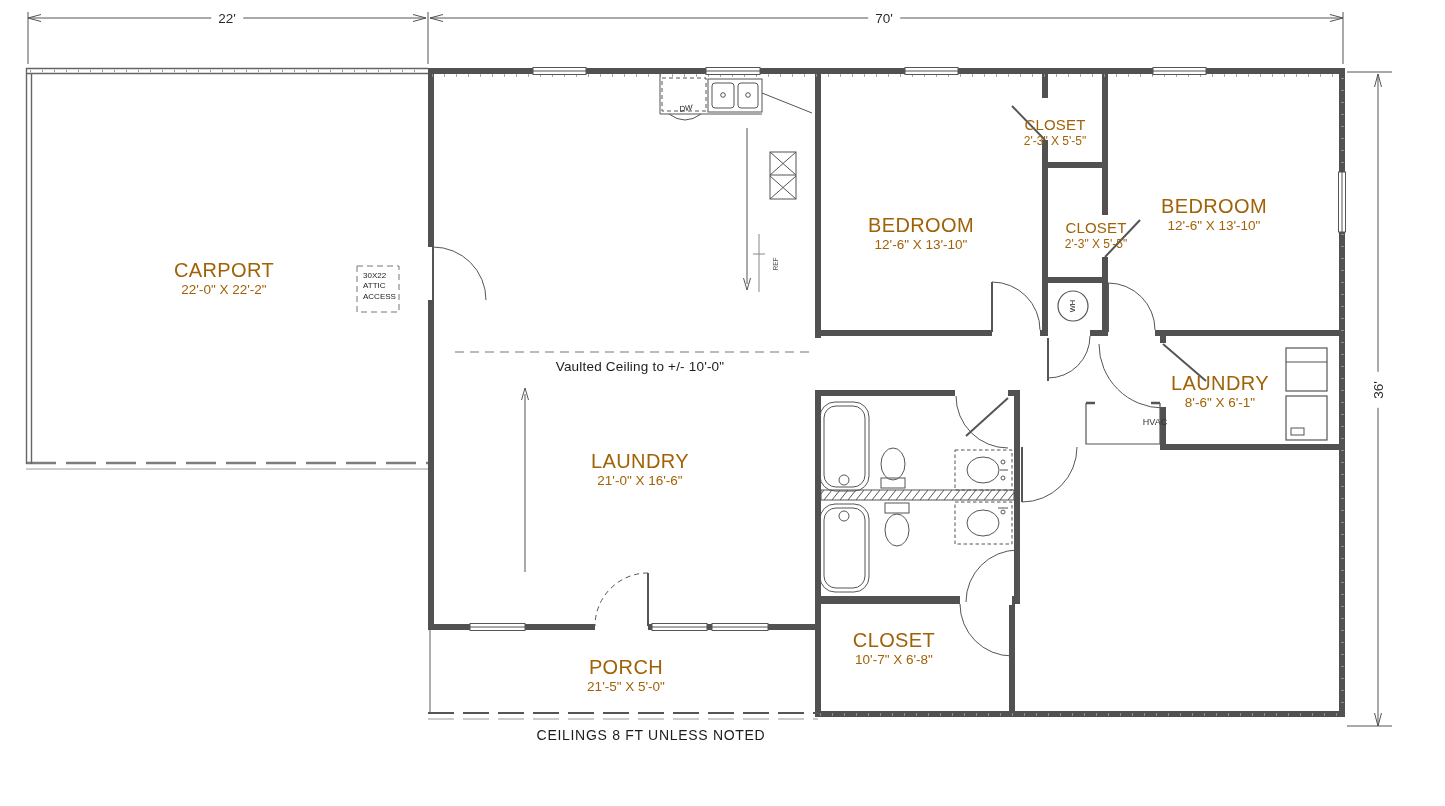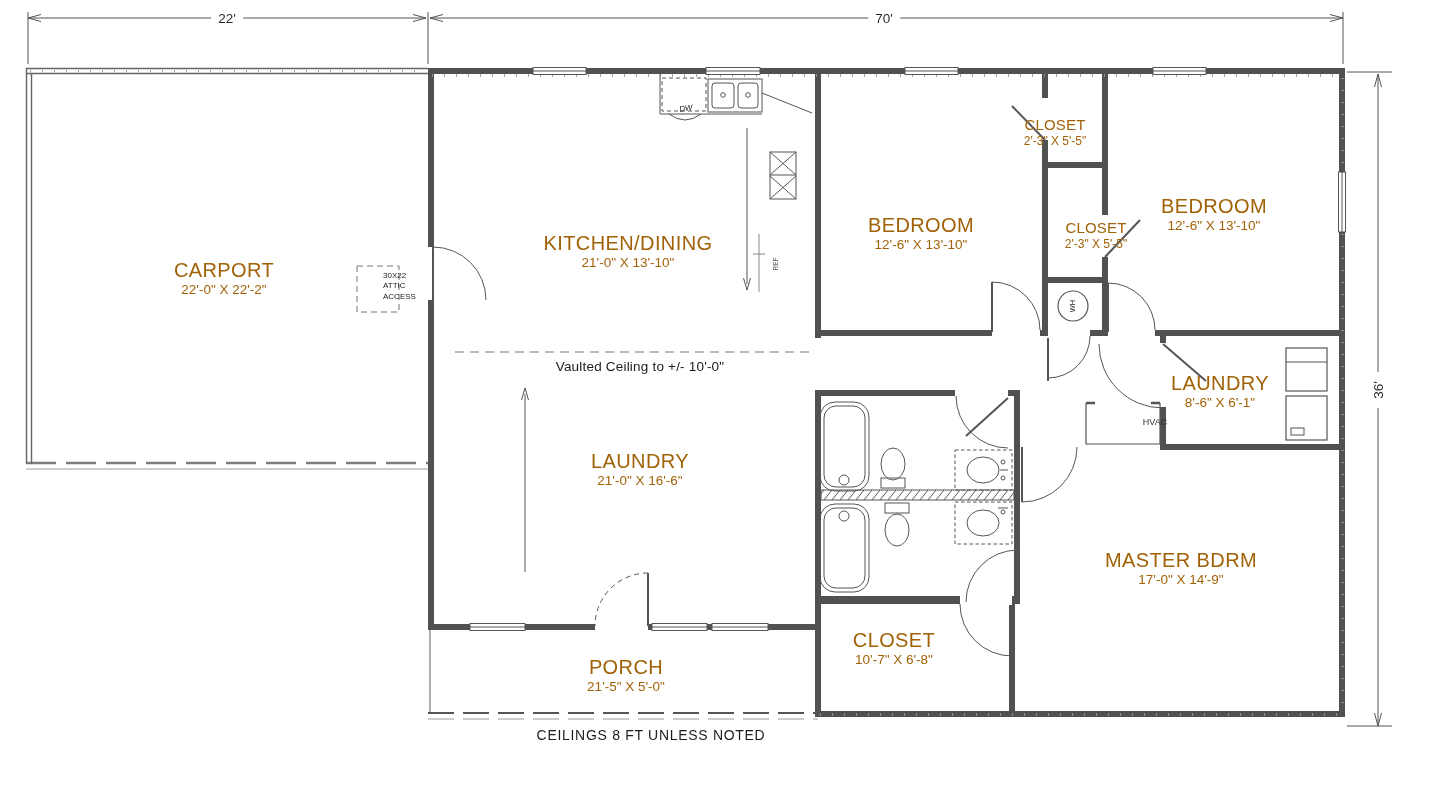--- a/index.html
+++ b/index.html
@@ -12,21 +12,21 @@
   .room-label .rsize{font-size:13.5px;}
   .room-label.small .rname{font-size:15px;letter-spacing:.2px;}
   .room-label.small .rsize{font-size:12px;}
   .dim{position:absolute;font-size:13.5px;background:#fff;padding:0 7px;
        transform:translateX(-50%);color:#2a2a2a;white-space:nowrap;}
   .dim.vert{transform:translate(-50%,-50%) rotate(-90deg);padding:0 9px;}
   .note{position:absolute;transform:translateX(-50%);white-space:nowrap;color:#1c1c1c;}
   #vaulted-label{font-size:13.5px;letter-spacing:.2px;}
   #ceiling-note{font-size:14px;letter-spacing:.7px;}
   .tiny{position:absolute;font-size:8px;color:#222;line-height:1.3;white-space:nowrap;}
-  #attic-label{white-space:pre-line;margin-left:20px;}
+  #attic-label{white-space:pre-line;}
   #wh-label{transform:translate(-50%,-50%) rotate(-90deg);font-size:7.5px;}
   #ref-label{transform:translate(-50%,-50%) rotate(-90deg);font-size:6.5px;color:#555;}
   #dw-label{transform:translate(-50%,-50%) rotate(-8deg);font-style:italic;}
   #hvac-label{font-size:9px;transform:translate(-50%,-50%);color:#333;margin-left:32px;}
 </style>
 </head>
 <body>
 
 <div class="plan">
 
@@ -213,24 +213,20 @@
 </svg>
 
   <div class="dim" id="dim-22" style="left:227px;top:11px">22'</div>
   <div class="dim" id="dim-50" style="left:884px;top:11px">70'</div>
   <div class="dim vert" id="dim-36" style="left:1378px;top:390px">36'</div>
 
   <div class="room-label" style="left:224px;top:258px">
     <div class="rname">CARPORT</div>
     <div class="rsize">22'-0" X 22'-2"</div>
   </div>
-  <div class="room-label" style="left:628px;top:231px">
-    <div class="rname">KITCHEN/DINING</div>
-    <div class="rsize">21'-0" X 13'-10"</div>
-  </div>
   <div class="room-label" style="left:921px;top:213px">
     <div class="rname">BEDROOM</div>
     <div class="rsize">12'-6" X 13'-10"</div>
   </div>
   <div class="room-label small" style="left:1055px;top:116px">
     <div class="rname">CLOSET</div>
     <div class="rsize">2'-3" X 5'-5"</div>
   </div>
   <div class="room-label small" style="left:1096px;top:219px">
     <div class="rname">CLOSET</div>
@@ -240,24 +236,20 @@
     <div class="rname">BEDROOM</div>
     <div class="rsize">12'-6" X 13'-10"</div>
   </div>
   <div class="room-label" style="left:1220px;top:371px">
     <div class="rname">LAUNDRY</div>
     <div class="rsize">8'-6" X 6'-1"</div>
   </div>
   <div class="room-label" style="left:640px;top:449px">
     <div class="rname">LAUNDRY</div>
     <div class="rsize">21'-0" X 16'-6"</div>
-  </div>
-  <div class="room-label" style="left:1181px;top:548px">
-    <div class="rname">MASTER BDRM</div>
-    <div class="rsize">17'-0" X 14'-9"</div>
   </div>
   <div class="room-label" style="left:894px;top:628px">
     <div class="rname">CLOSET</div>
     <div class="rsize">10'-7" X 6'-8"</div>
   </div>
   <div class="room-label" style="left:626px;top:655px">
     <div class="rname">PORCH</div>
     <div class="rsize">21'-5" X 5'-0"</div>
   </div>
 

